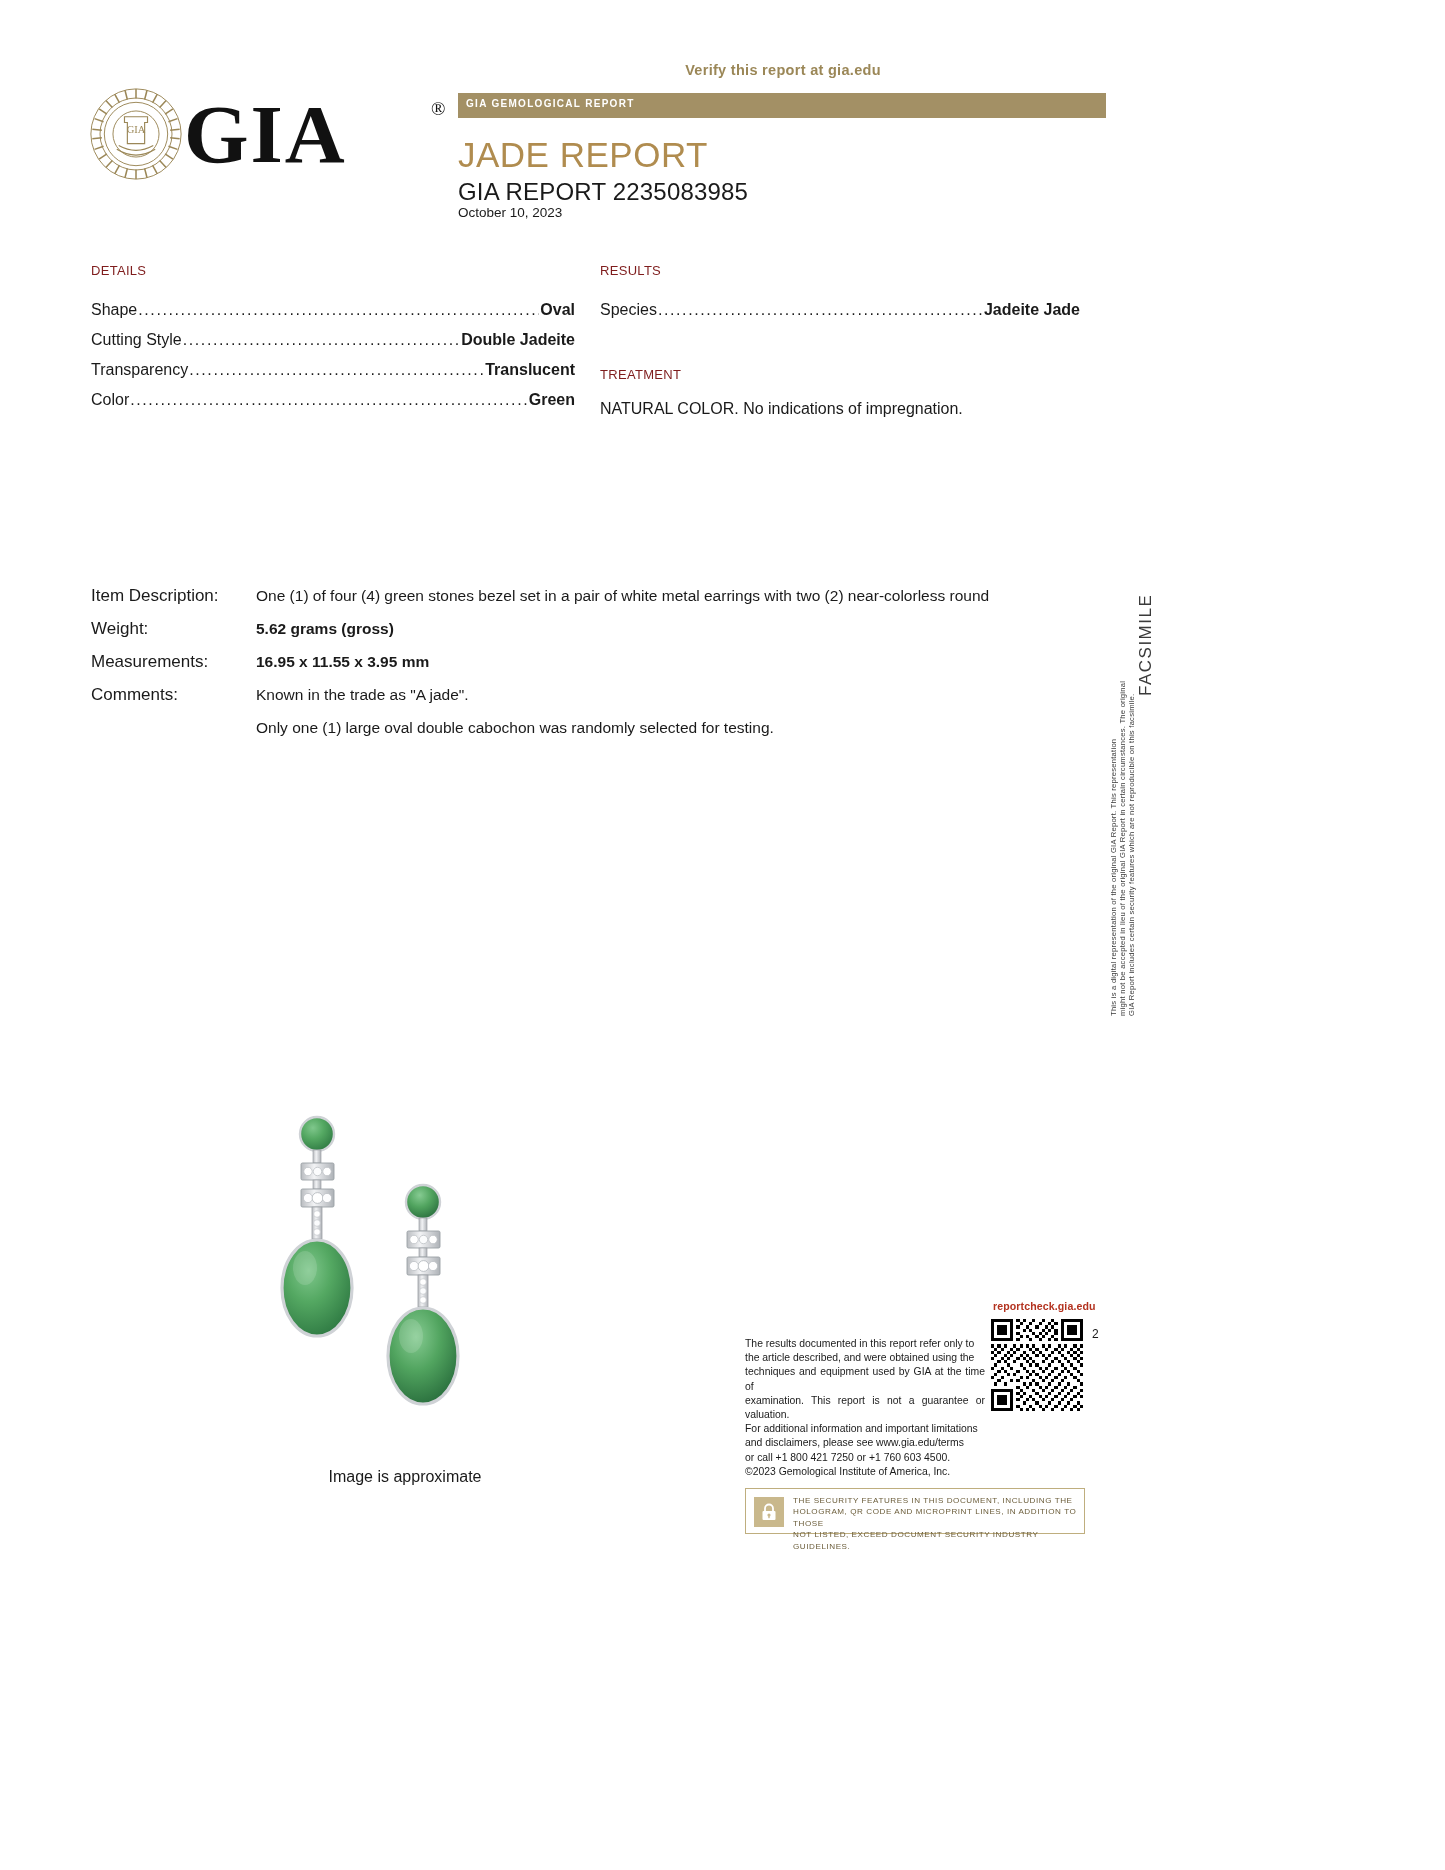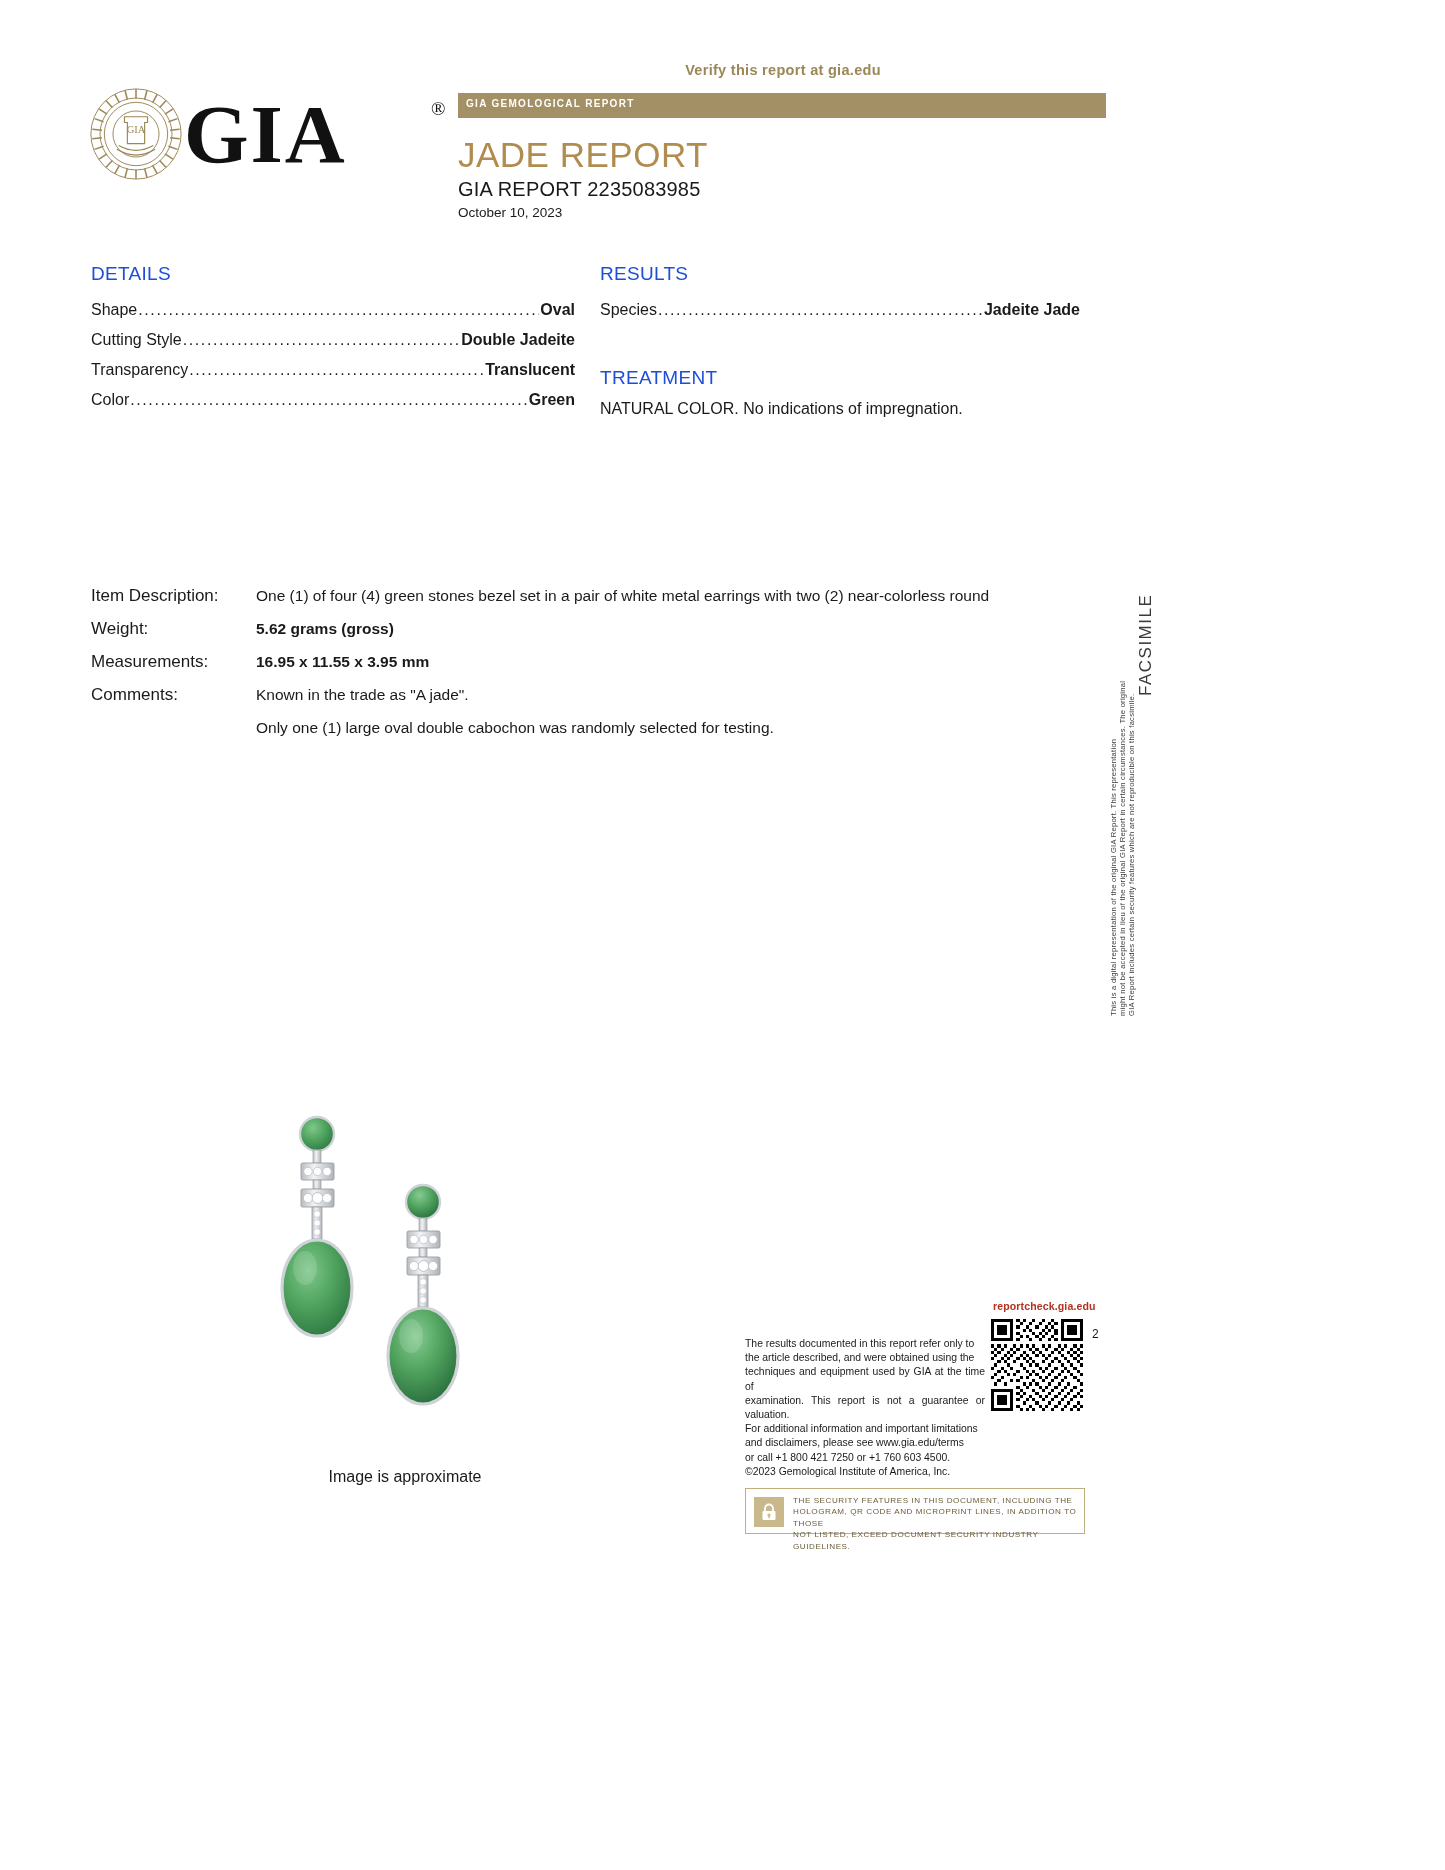--- a/index.html
+++ b/index.html
@@ -84,38 +84,38 @@
     top: 135px;
     font-size: 35px;
     font-weight: 400;
     letter-spacing: 0.5px;
     color: #b08c4f;
   }
   .report-num {
     position: absolute;
     left: 458px;
     top: 178px;
-    font-size: 20px;
+    font-size: 24px;
     letter-spacing: 0.2px;
     color: #1a1a1a;
   }
   .report-date {
     position: absolute;
     left: 458px;
     top: 205px;
     font-size: 13.5px;
     color: #1a1a1a;
   }
 
   
   .sec-heading {
     position: absolute;
-    font-size: 19px;
+    font-size: 13px;
     letter-spacing: 0.3px;
-    color: #1d4ed8;
+    color: #7f1d1d;
   }
   #details-heading { left: 91px; top: 263px; }
   #results-heading { left: 600px; top: 263px; }
   #treatment-heading { left: 600px; top: 367px; }
 
   .dot-col { position: absolute; }
   #details-col { left: 91px; top: 295px; width: 484px; }
   #results-col { left: 600px; top: 295px; width: 480px; }
 
   .dot-row {

